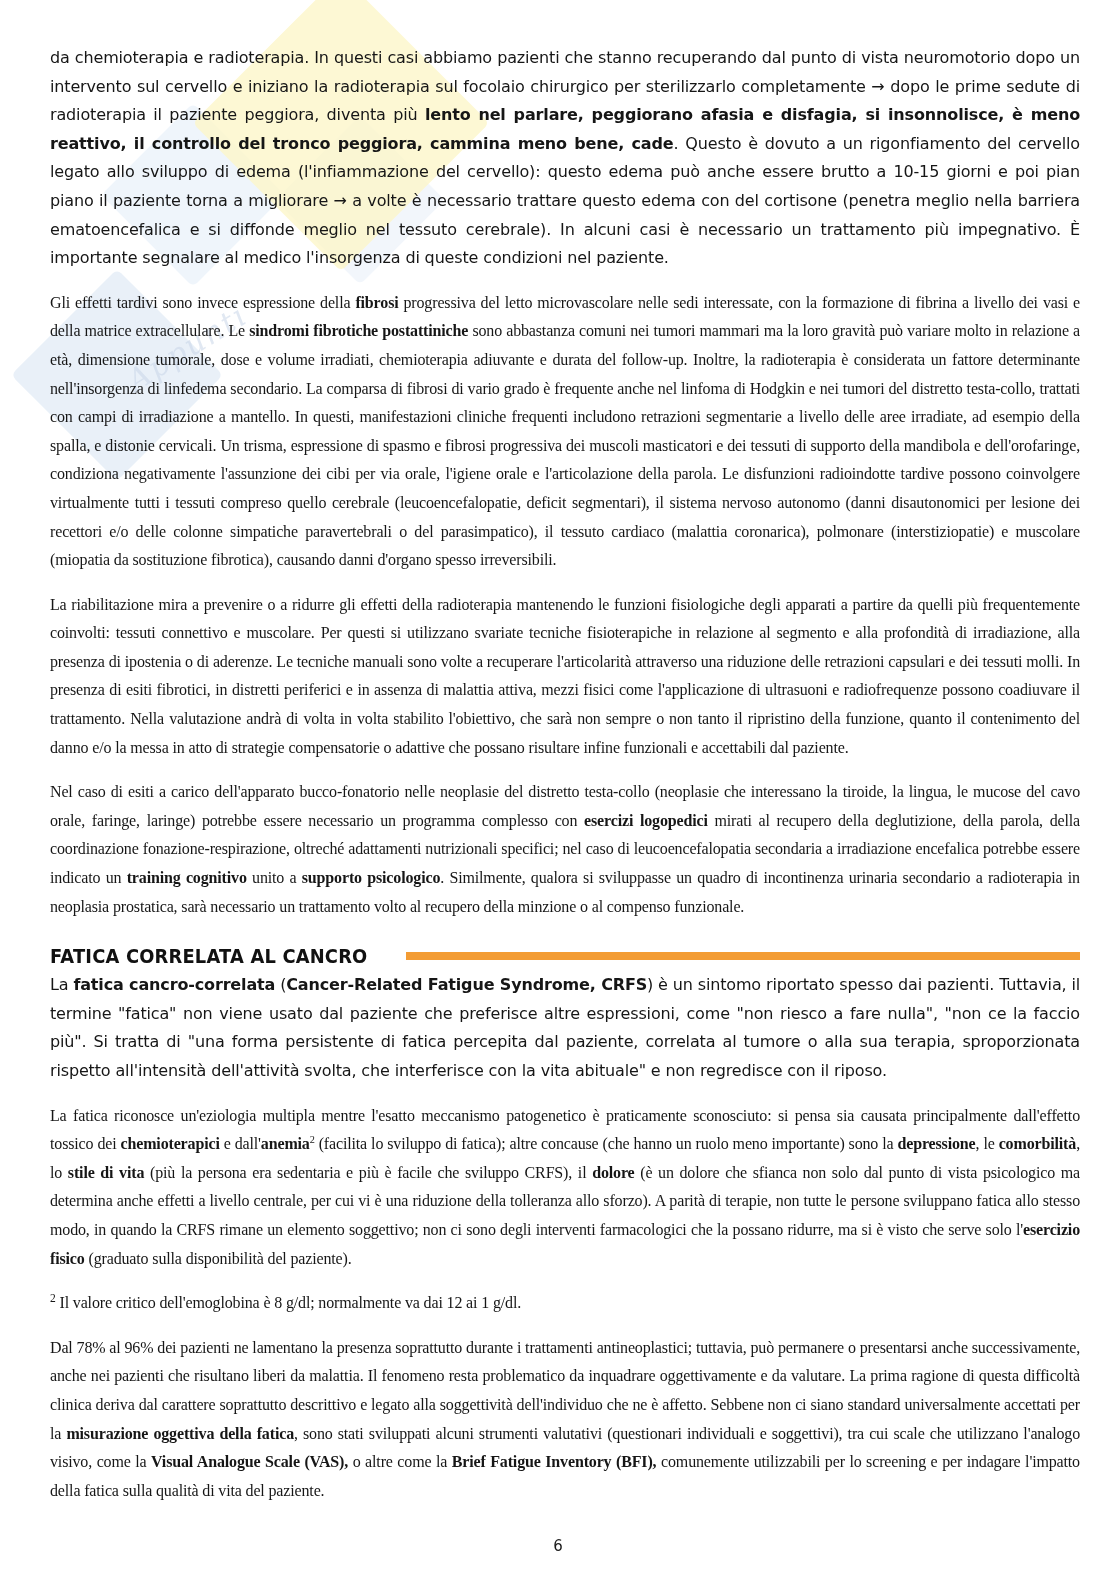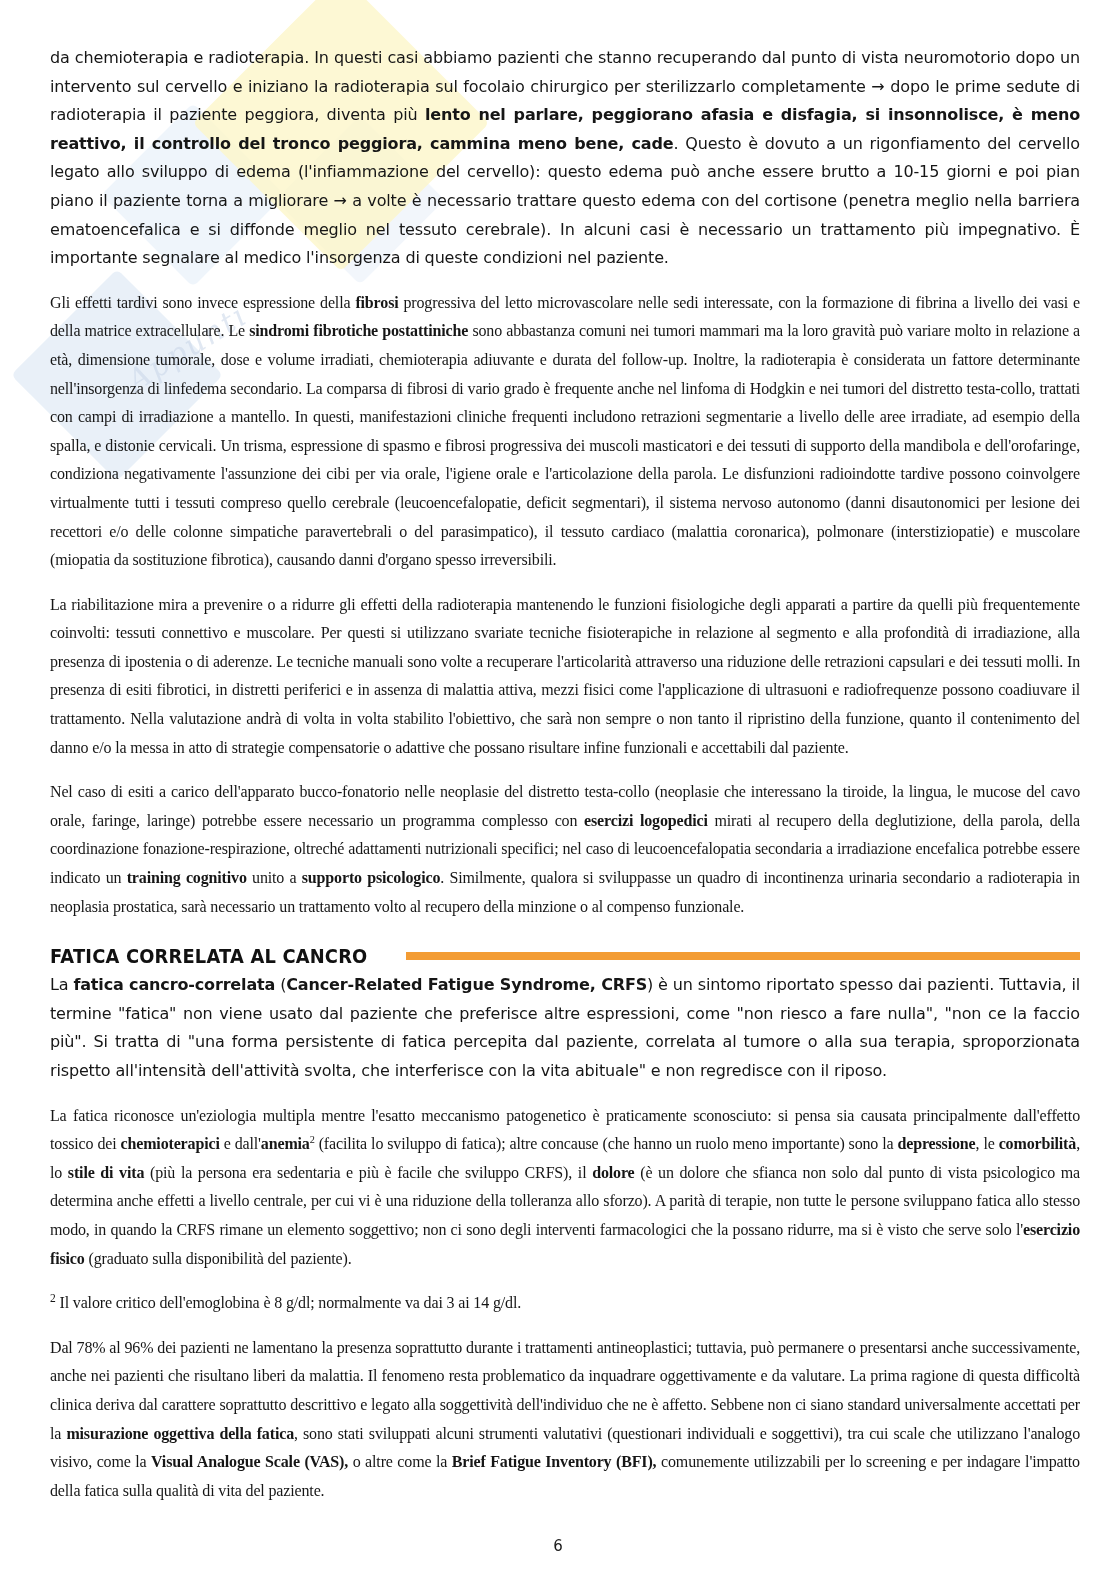--- a/index.html
+++ b/index.html
@@ -165,21 +165,21 @@
 
     <div class="section-head">
       <h2>FATICA CORRELATA AL CANCRO</h2>
       <div class="head-rule"></div>
     </div>
 
     <p class="body"><span>La </span><b>fatica cancro-correlata</b><span> (</span><b>Cancer-Related Fatigue Syndrome, CRFS</b><span>) è un sintomo riportato spesso dai pazienti. Tuttavia, il termine "fatica" non viene usato dal paziente che preferisce altre espressioni, come "non riesco a fare nulla", "non ce la faccio più". Si tratta di "una forma persistente di fatica percepita dal paziente, correlata al tumore o alla sua terapia, sproporzionata rispetto all'intensità dell'attività svolta, che interferisce con la vita abituale" e non regredisce con il riposo.</span></p>
 
     <p class="body"><span>La fatica riconosce un'eziologia multipla mentre l'esatto meccanismo patogenetico è praticamente sconosciuto: si pensa sia causata principalmente dall'effetto tossico dei </span><b>chemioterapici</b><span> e dall'</span><b>anemia</b><sup>2</sup><span> (facilita lo sviluppo di fatica); altre concause (che hanno un ruolo meno importante) sono la </span><b>depressione</b><span>, le </span><b>comorbilità</b><span>, lo </span><b>stile di vita</b><span> (più la persona era sedentaria e più è facile che sviluppo CRFS), il </span><b>dolore</b><span> (è un dolore che sfianca non solo dal punto di vista psicologico ma determina anche effetti a livello centrale, per cui vi è una riduzione della tolleranza allo sforzo). A parità di terapie, non tutte le persone sviluppano fatica allo stesso modo, in quando la CRFS rimane un elemento soggettivo; non ci sono degli interventi farmacologici che la possano ridurre, ma si è visto che serve solo l'</span><b>esercizio fisico</b><span> (graduato sulla disponibilità del paziente).</span></p>
 
-    <p class="body fn-line"><sup>2</sup><span> Il valore critico dell'emoglobina è 8 g/dl; normalmente va dai 3 ai 14 g/dl.</span></p>
+    <p class="body fn-line"><sup>2</sup><span> Il valore critico dell'emoglobina è 8 g/dl; normalmente va dai 12 ai 1 g/dl.</span></p>
 
     <p class="body"><span>Dal 78% al 96% dei pazienti ne lamentano la presenza soprattutto durante i trattamenti antineoplastici; tuttavia, può permanere o presentarsi anche successivamente, anche nei pazienti che risultano liberi da malattia. Il fenomeno resta problematico da inquadrare oggettivamente e da valutare. La prima ragione di questa difficoltà clinica deriva dal carattere soprattutto descrittivo e legato alla soggettività dell'individuo che ne è affetto. Sebbene non ci siano standard universalmente accettati per la </span><b>misurazione oggettiva della fatica</b><span>, sono stati sviluppati alcuni strumenti valutativi (questionari individuali e soggettivi), tra cui scale che utilizzano l'analogo visivo, come la </span><b>Visual Analogue Scale (VAS),</b><span> o altre come la </span><b>Brief Fatigue Inventory (BFI),</b><span> comunemente utilizzabili per lo screening e per indagare l'impatto della fatica sulla qualità di vita del paziente.</span></p>
 
   </div>
 
   <div class="footer">
     <span>6</span>
   </div>
 
 </div>

